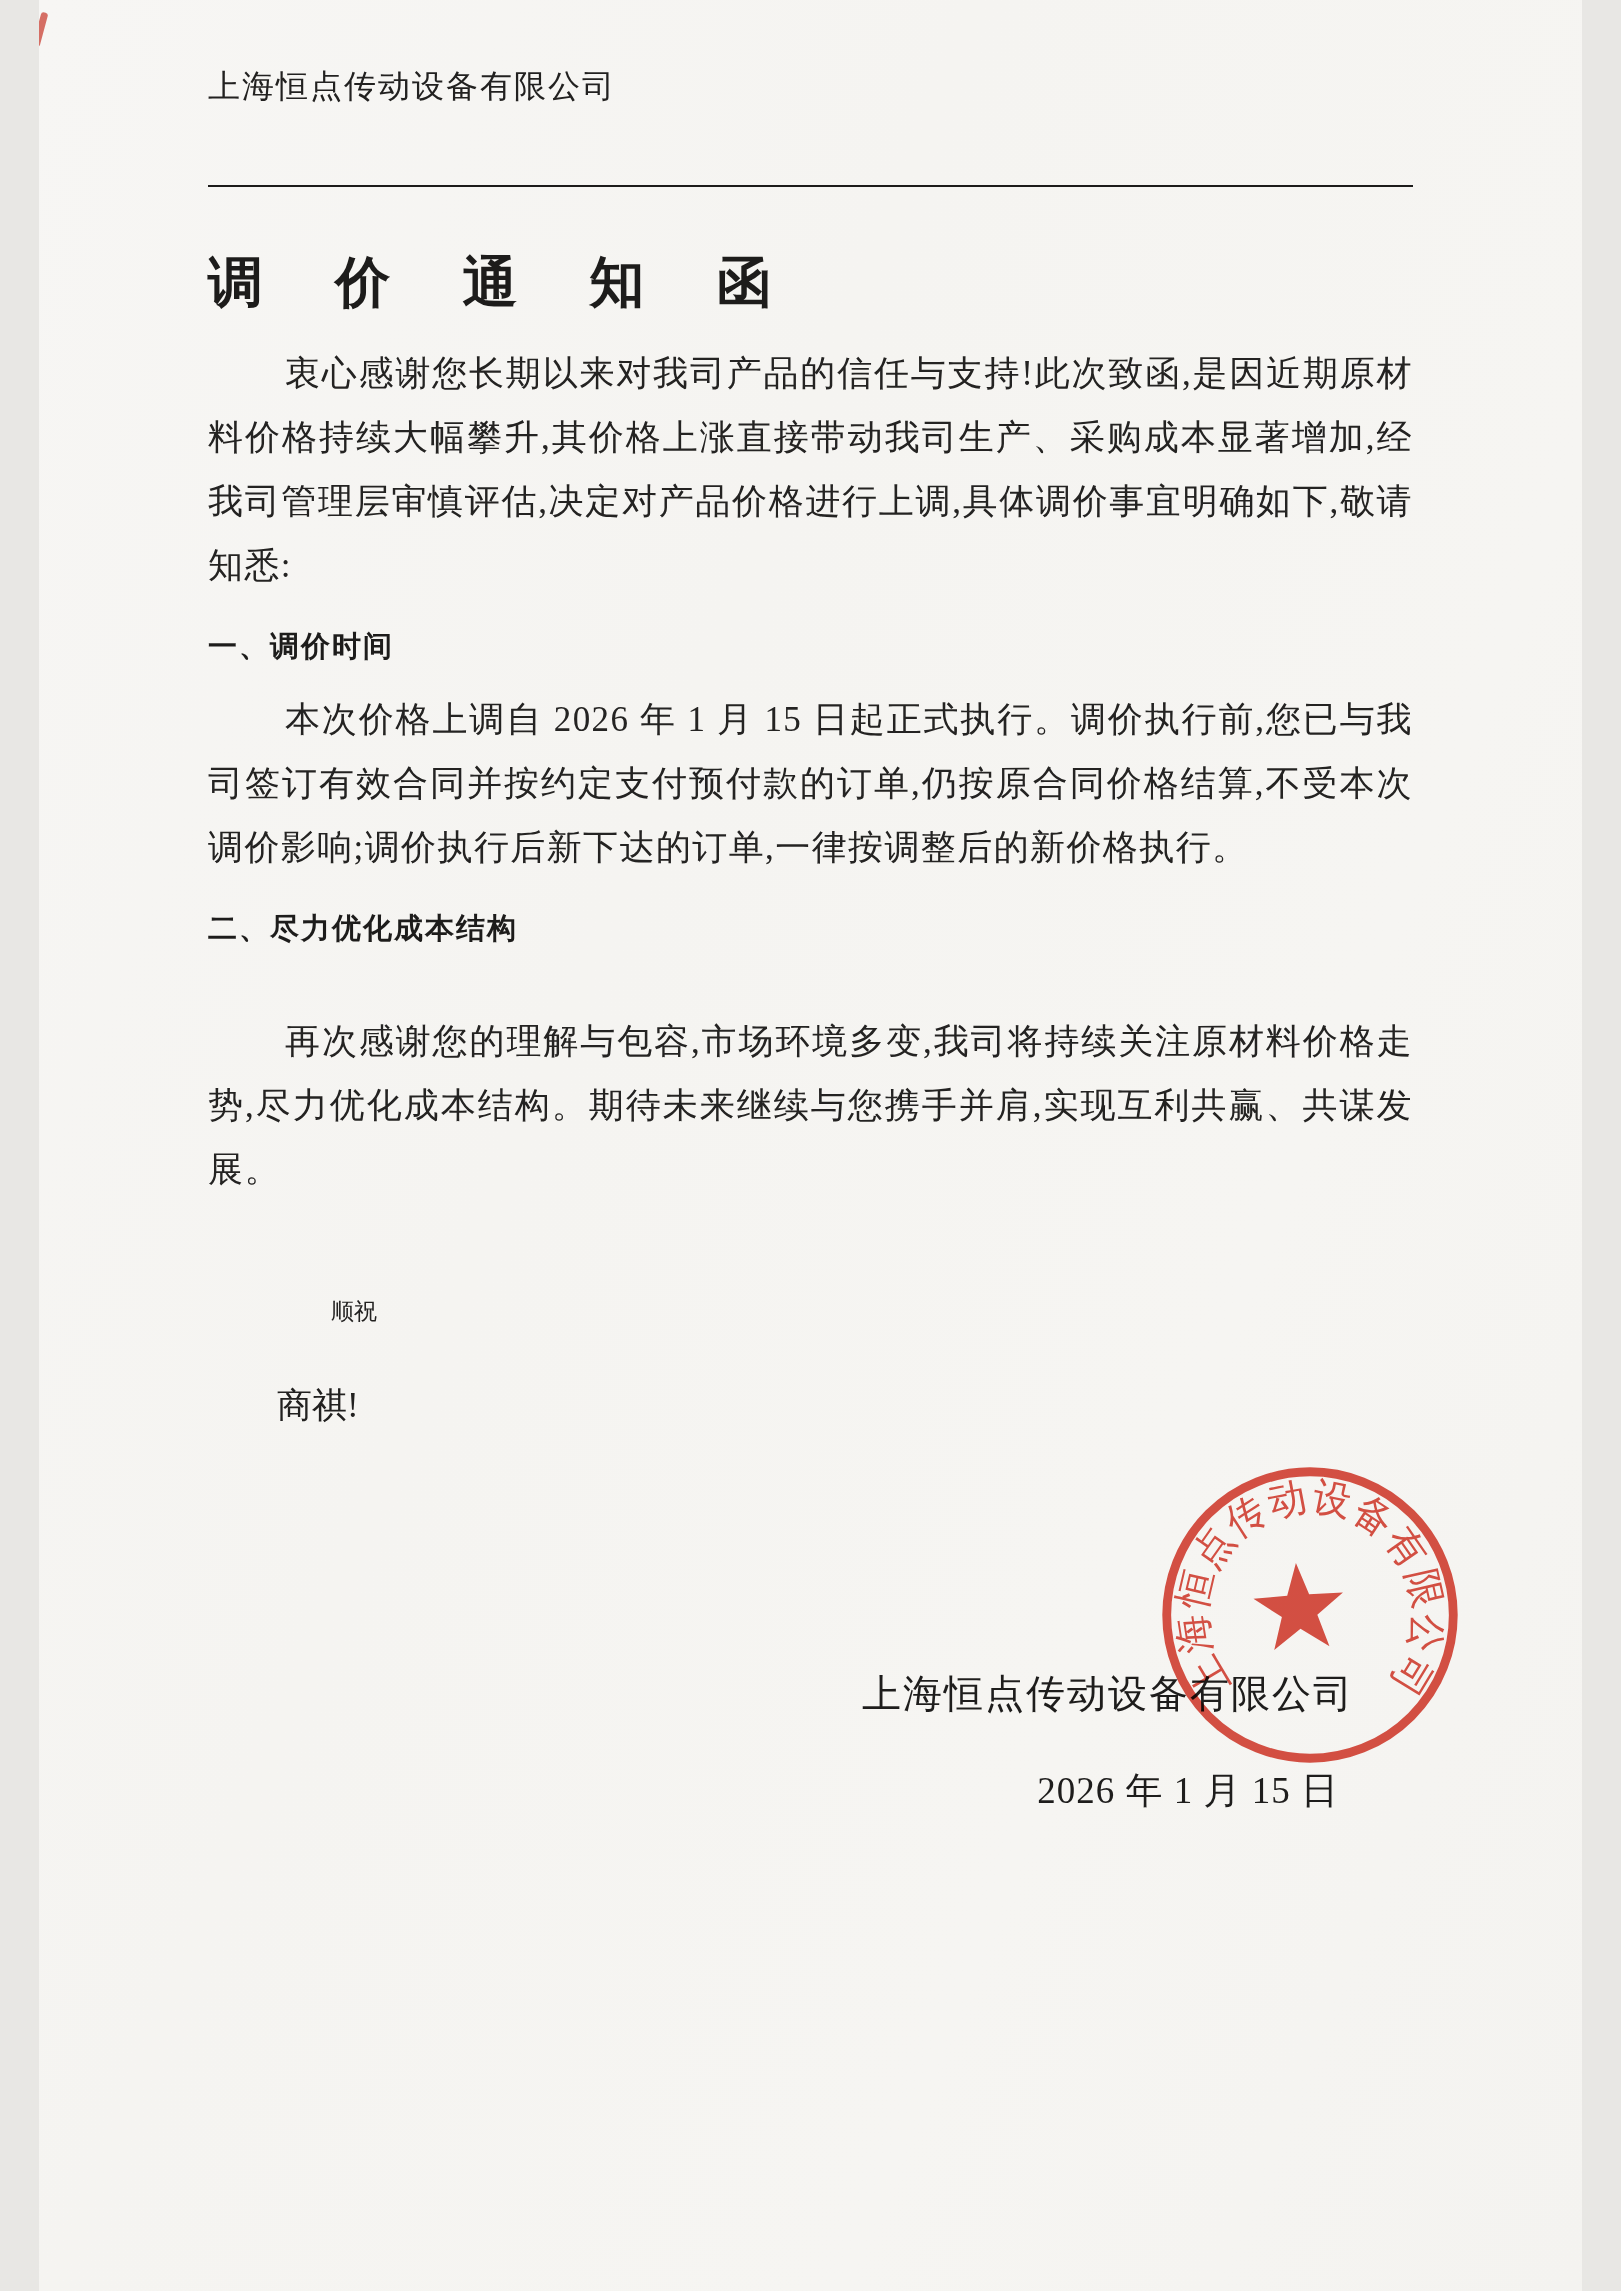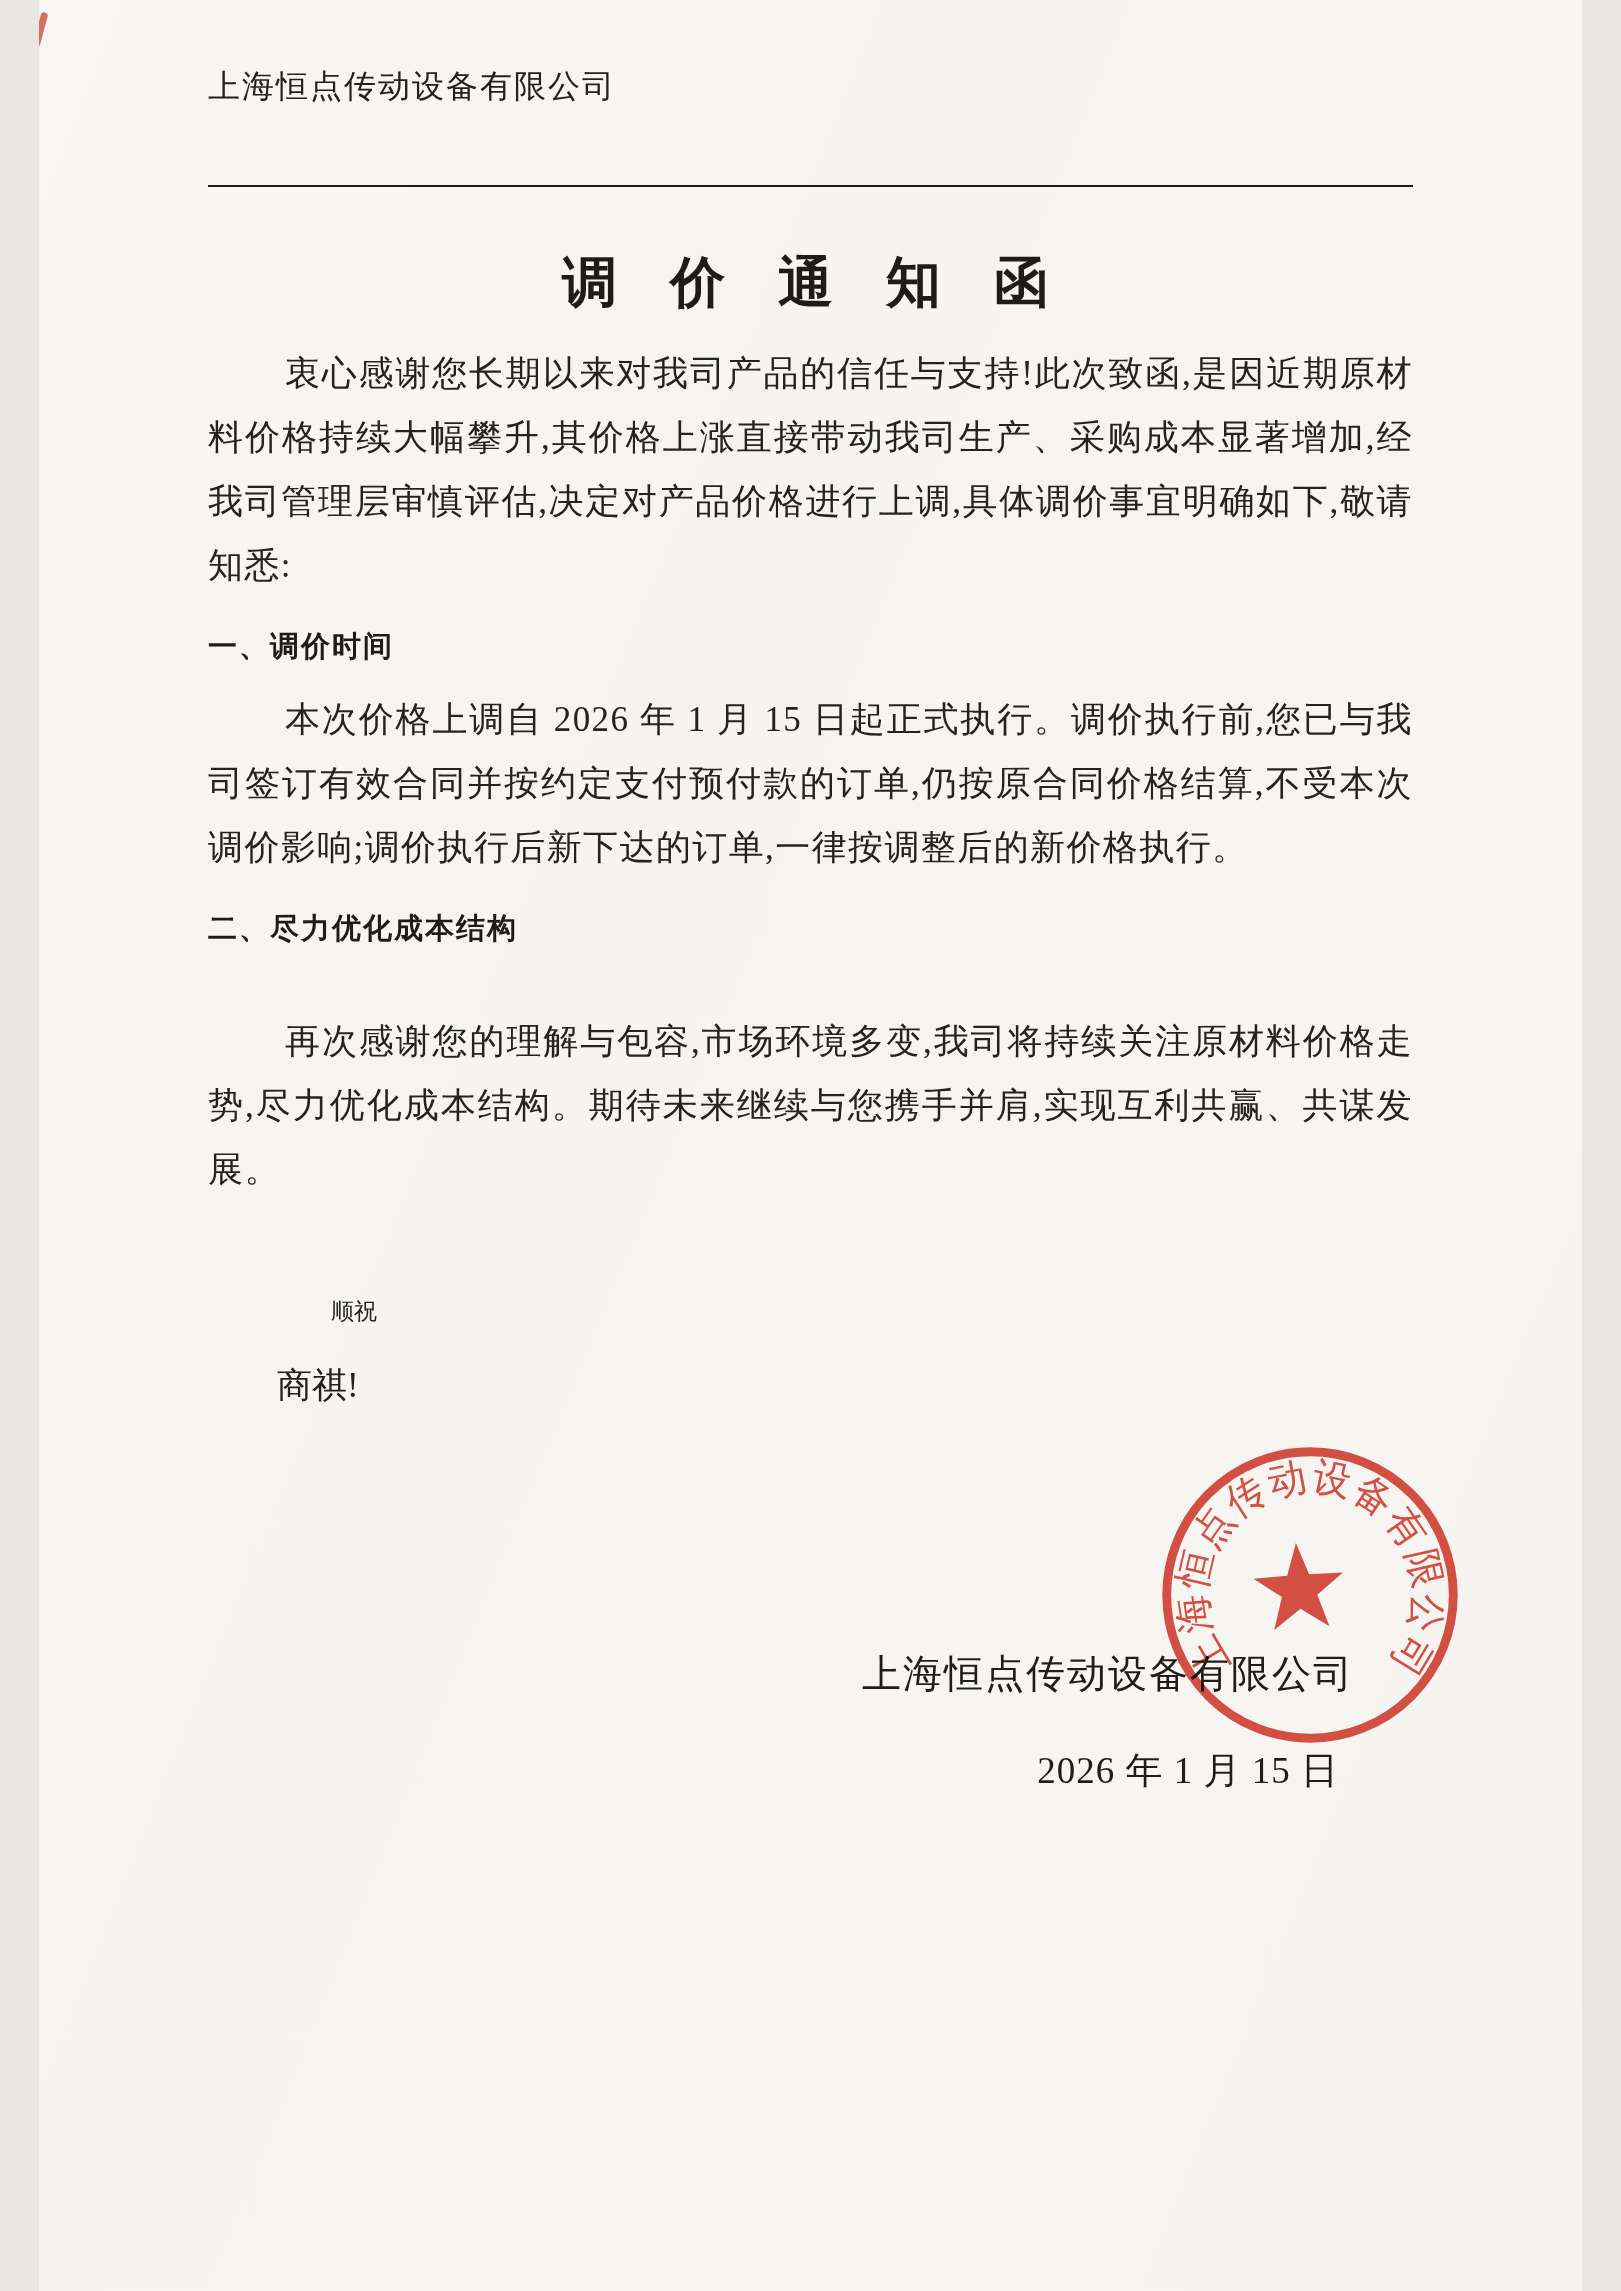--- a/index.html
+++ b/index.html
@@ -14,40 +14,40 @@
     overflow:hidden;
   }
   .content{padding:65px 169px 0 169px;}
   .corner-mark{
     position:absolute;left:-2px;top:11.8px;width:6.9px;height:35px;
     background:#c94034;opacity:.75;transform:rotate(15deg);border-radius:2.9px;
   }
   .company-header{font-size:32px;letter-spacing:2px;}
   .header-rule{border:none;border-top:2.9px solid #1c1b1a;margin:76px 0 0 0;}
   .doc-title{
-    margin:59px 0 0 0;text-align:center;font-size:55px;font-weight:700;
-    letter-spacing:9.8px;word-spacing:19.6px;color:#1d1c1b;
+    margin:59px 0 0 0;text-align:left;font-size:55px;font-weight:700;
+    letter-spacing:9.8px;word-spacing:19.6px;color:#1d1c1b;font-family:Liberation Mono, monospace;
   }
   .salutation{margin-top:84px;font-size:35px;}
   p.body-text{
     margin:21.6px 0 0 0;font-size:35px;line-height:64px;letter-spacing:1.4px;
     text-align:justify;text-indent:2.2em;color:#242322;
   }
   h2.sec-heading{
     margin:29px 0 17.6px 0;font-size:29px;font-weight:700;letter-spacing:2px;color:#1d1c1b;
   }
   .rate-underline{
     display:inline-block;min-width:45px;text-indent:0;
     padding:0 29px 0 29px;margin:0 3.9px;
     border-bottom:2.9px solid #25241f;
     font-weight:700;text-align:center;
   }
   p.closing{margin-top:61px;}
   .wish-line1{margin-top:94px;padding-left:123px;font-size:23px;font-family:Liberation Mono, monospace;}
-  .wish-line2{margin-top:35px;padding-left:69px;font-size:35px;}
+  .wish-line2{margin-top:55px;padding-left:69px;font-size:35px;}
   .signature-area{position:relative;margin-top:27.4px;height:745px;}
   .sig-company{
     position:absolute;top:210px;right:59px;font-size:39px;letter-spacing:2px;color:#1e1d1c;
   }
   .sig-date{
     position:absolute;top:309px;right:74px;font-size:37px;letter-spacing:1px;color:#1e1d1c;
   }
   .stamp{
     position:absolute;left:944px;top:0px;width:316px;height:316px;
     mix-blend-mode:multiply;opacity:.88;filter:blur(0.4px);

